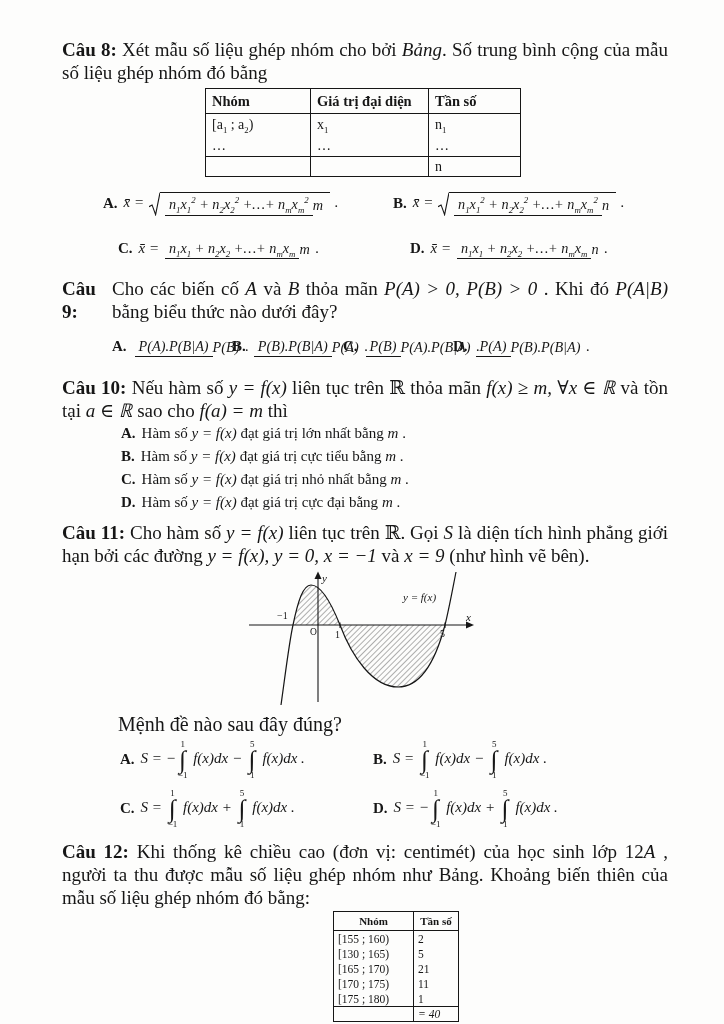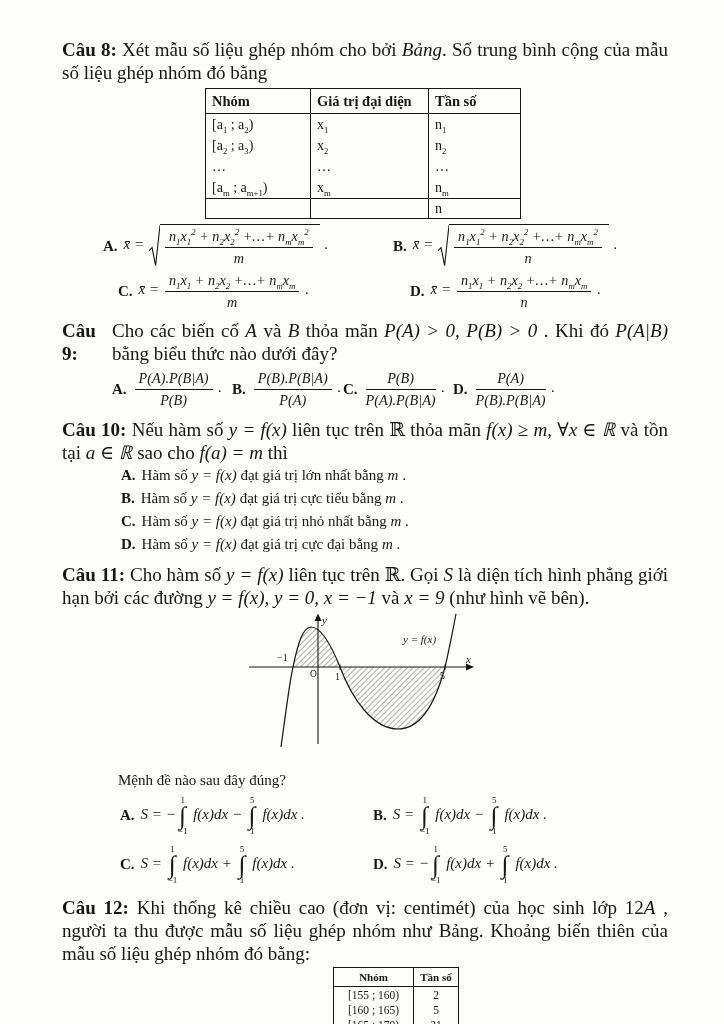--- a/index.html
+++ b/index.html
@@ -24,26 +24,26 @@
   .r-q8-1 { min-height:48px; margin-top:3px; }
   .r-q8-2 { min-height:42px; }
   .r-q9   { min-height:44px; margin-top:2px; }
   .r-q10  { min-height:23px; }
   .r-q11  { min-height:49px; }
   .q8a { margin-left:41px; width:290px; } .q8b { flex:1; }
   .q8c { margin-left:56px; width:292px; } .q8d { flex:1; }
   .q9a { margin-left:50px; width:120px; } .q9b { width:111px; } .q9c { width:110px; } .q9d { flex:1; }
   .q10o { margin-left:59px; }
   .q11a { margin-left:58px; width:253px; } .q11b { flex:1; }
-  .prompt { margin-left:56px; font-size:15px; line-height:22px; margin-top:18px; }
+  .prompt { margin-left:56px; font-size:20px; line-height:22px; margin-top:4px; }
 
   
   .mit { font-style:italic; }
   sub,sup { font-size:0.62em; line-height:0; }
-  .mfrac { display:inline-flex; flex-direction:column; text-align:center; vertical-align:middle;
+  .mfrac { display:inline-flex; text-align:center; vertical-align:middle;
            margin:0 2px; line-height:1.3; font-size:0.95em; }
   .mnum { border-bottom:1.2px solid currentColor; padding:0 4px 1px; }
   .mden { padding-top:1px; }
   .msqrt { display:inline-flex; align-items:stretch; vertical-align:middle; margin:0 1px; }
   .radsvg { width:11px; flex:none; align-self:stretch; height:auto; }
   .sbody { border-top:1.3px solid currentColor; padding:2px 5px 0 3px; }
   .mint { display:inline-flex; flex-direction:column; align-items:center; vertical-align:middle;
           margin:0 2px; line-height:1; }
   .ilim { font-size:9px; font-style:normal; line-height:1; }
   .isym { font-size:25px; line-height:0.88; font-style:normal; padding:0 1px; }
@@ -51,21 +51,21 @@
   
   .t8 { border-collapse:collapse; border:1.2px solid #161616; margin:4px 0 2px 143px; font-size:14px; }
   .t8 th { border:1.2px solid #161616; text-align:left; padding:2px 6px; font-size:14.5px; height:20px; }
   .t8 td { border-left:1.2px solid #161616; border-right:1.2px solid #161616; padding:0 6px; height:21px;
            }
   .t8 tr.tfoot-row td { border-top:1.2px solid #161616; height:19px; }
 
   
   .t12 { border-collapse:collapse; border:1.2px solid #161616; margin:2px 0 2px 271px; font-size:11.5px; }
   .t12 th { border:1.2px solid #161616; text-align:center; padding:2px 4px; height:14px; font-size:11px; }
-  .t12 td { border-left:1.2px solid #161616; border-right:1.2px solid #161616; text-align:center;
+  .t12 td { border-left:1.2px solid #161616; border-right:1.2px solid #161616; 
             padding:0 4px; height:15px; }
   .t12 tr.tfoot-row td { border-top:1.2px solid #161616; height:14px; font-style:italic; }
 
   .figure { margin:4px 0 0 173px; width:240px; height:138px; }
   .figure svg { display:block; }
   .figure text { font-family:"Liberation Serif","DejaVu Serif",serif; fill:#161616; }
 </style>
 </head>
 <body>
 
@@ -85,33 +85,23 @@
         <th>Nhóm</th>
         <th>Giá trị đại diện</th>
         <th>Tần số</th>
       </tr>
       <tr>
         <td>[a<sub>1</sub> ; a<sub>2</sub>)</td>
         <td>x<sub>1</sub></td>
         <td>n<sub>1</sub></td>
       </tr>
       <tr>
-        <td>[a<sub>2</sub> ; a<sub>3</sub>)</td>
-        <td>x<sub>2</sub></td>
-        <td>n<sub>2</sub></td>
-      </tr>
-      <tr>
         <td>…</td>
         <td>…</td>
         <td>…</td>
-      </tr>
-      <tr>
-        <td>[a<sub>m</sub> ; a<sub>m+1</sub>)</td>
-        <td>x<sub>m</sub></td>
-        <td>n<sub>m</sub></td>
       </tr>
       <tr class="tfoot-row">
         <td></td>
         <td></td>
         <td>n</td>
       </tr>
     </tbody>
       </table>
 
     <div class="optrow r-q8-1">
@@ -319,21 +309,21 @@
       <tbody>
           <tr>
         <th>Nhóm</th>
         <th>Tần số</th>
       </tr>
       <tr>
             <td>[155 ; 160)</td>
             <td>2</td>
           </tr>
       <tr>
-            <td>[160 ; 165)</td>
+            <td>[130 ; 165)</td>
             <td>5</td>
           </tr>
       <tr>
             <td>[165 ; 170)</td>
             <td>21</td>
           </tr>
       <tr>
             <td>[170 ; 175)</td>
             <td>11</td>
           </tr>

